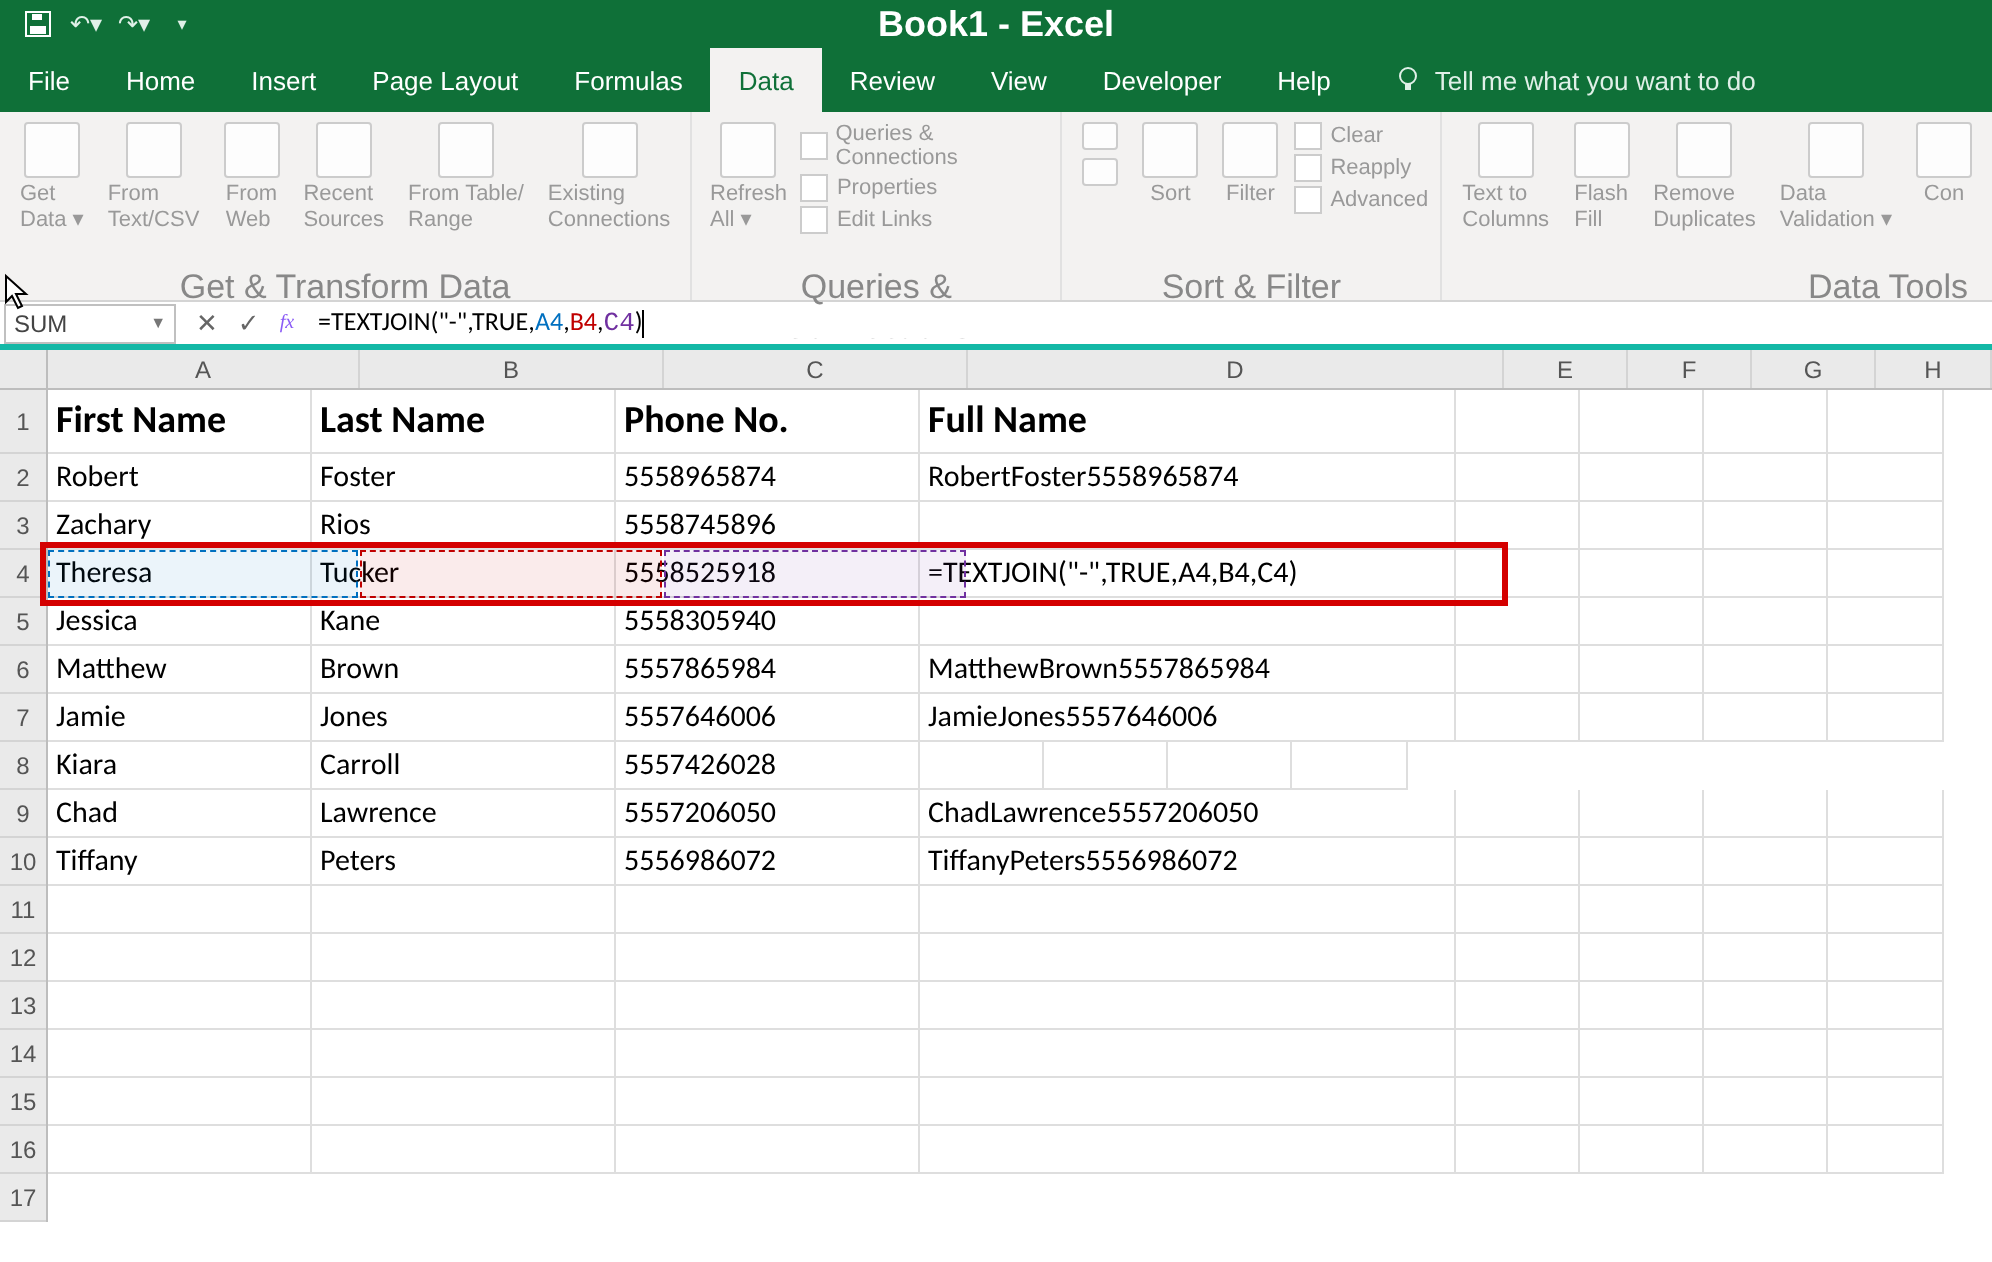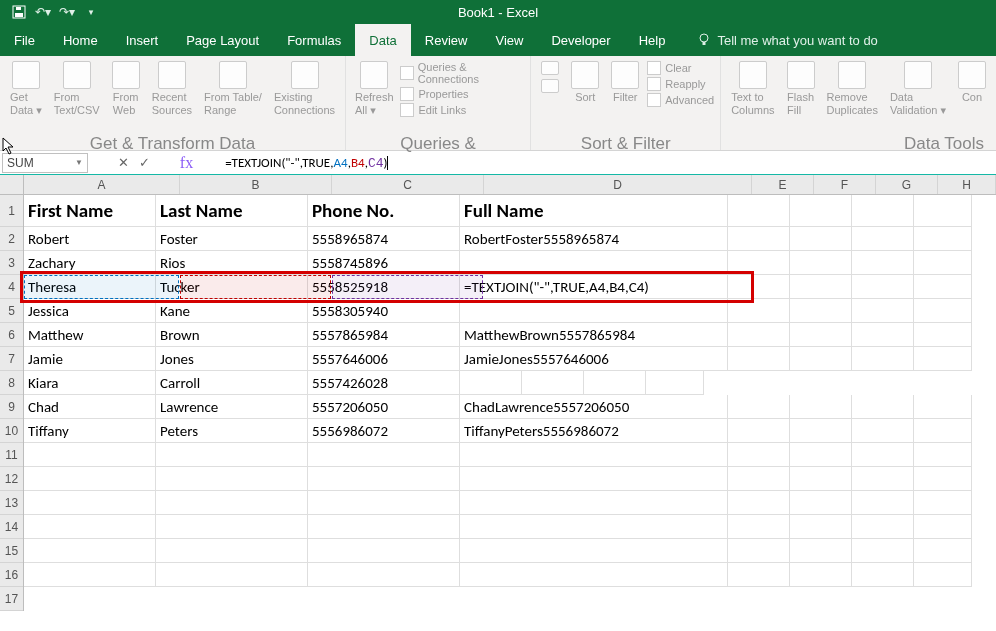--- a/index.html
+++ b/index.html
@@ -1,44 +1,44 @@
 <!DOCTYPE html>
 <html><head>
 <meta charset="utf-8">
 <style>
   * { box-sizing: border-box; }
   html, body { margin: 0; padding: 0; font-family: 'Segoe UI', Tahoma, sans-serif; font-size: 13px; background: #fff; overflow: hidden; width: 996px; height: 631px; }
   
   .titlebar { background: #0f7038; height: 24px; display: flex; align-items: center; color: #fff; position: relative; }
   .qat { display: flex; align-items: center; gap: 6px; padding-left: 10px; }
   .qat-icon { width: 18px; height: 18px; display: flex; align-items: center; justify-content: center; color: #e0f0e8; font-size: 12px; }
-  .title-center { position: absolute; left: 50%; transform: translateX(-50%); font-size: 13px; color: #fff; }
+  .title-center { position: absolute; left: 50%; transform: translateX(-50%); font-size: 18px; color: #fff; font-weight: bold; }
   
   .menubar { background: #0f7038; height: 32px; display: flex; align-items: stretch; }
   .menu-item { padding: 0 14px; color: #fff; font-size: 13px; display: flex; align-items: center; cursor: pointer; }
   .menu-item.active { background: #f3f2f1; color: #0f7038; }
   .tellme { display: flex; align-items: center; gap: 6px; padding-left: 18px; color: #e0f0e8; font-size: 13px; }
   .bulb { width: 14px; height: 14px; display:inline-block; }
   
   .ribbon { background: #f3f2f1; height: 95px; display: flex; border-bottom: 1px solid #d4d4d4; }
   .ribbon-group { display: flex; flex-direction: column; border-right: 1px solid #e1e1e1; padding: 2px 6px 0 6px; }
   .ribbon-group-content { flex: 1; display: flex; align-items: flex-start; gap: 4px; }
   .ribbon-group-label { text-align: center; font-size: 17px; color: #888; padding-bottom: 2px; height: 16px; }
   .ribbon-btn { display: flex; flex-direction: column; align-items: center; justify-content: flex-start; padding: 3px 4px 0 4px; color: #999; font-size: 11px; line-height: 1.2; cursor: pointer; min-width: 36px; }
   .ribbon-btn-icon { width: 28px; height: 28px; border: 1px solid #ccc; border-radius: 2px; background: #fdfdfd; margin-bottom: 2px; position: relative; }
   .ribbon-small-list { display: flex; flex-direction: column; gap: 2px; padding-top: 3px; font-size: 11px; color: #999; }
   .ribbon-small-item { display: flex; align-items: center; gap: 4px; cursor:pointer; }
   .mini-icon { width: 14px; height: 14px; border: 1px solid #ccc; background: #fff; }
   
-  .namebox-row { height: 24px; display: flex; align-items: center; border-bottom: 1px solid #14b8a6; background: #fff; padding-left: 2px; gap: 20px; }
+  .namebox-row { height: 24px; display: flex; align-items: center; border-bottom: 3px solid #14b8a6; background: #fff; padding-left: 2px; }
   .name-box { width: 86px; height: 20px; border: 1px solid #c0c0c0; padding: 0 4px; font-size: 12px; color: #444; display:flex; align-items:center; justify-content:space-between; }
   .nb-dd { font-size: 8px; color: #777; }
   .fx-controls { display: flex; gap: 10px; padding: 0 10px; color: #666; }
   .fx-controls span { cursor:pointer; font-size: 13px; }
-  .fx-label { font-family: 'Times New Roman', serif; font-size: 16px; color: #8b5cf6; padding-right: 8px; cursor:pointer; }
+  .fx-label { font-style: italic; font-family: 'Times New Roman', serif; font-size: 10px; color: #8b5cf6; padding-right: 8px; cursor:pointer; }
   .formula-input { flex: 1; font-size: 13px; font-family: Calibri, sans-serif; padding-left: 4px; background: #fff; }
   .formula-input .ref-a { color: #0070c0; }
   .formula-input .ref-b { color: #c00000; }
   .formula-input .ref-c { color: #7030a0; font-family: Liberation Mono, monospace; }
   .cursor-caret { display: inline-block; width: 1px; height: 14px; background: #000; vertical-align: middle; }
   
   .sheet-area { position: relative; }
   .corner-box { position: absolute; top: 0; left: 0; width: 24px; height: 20px; background: #eaeaea; border-right: 1px solid #bdbdbd; border-bottom: 1px solid #bdbdbd; }
   .col-headers { position: absolute; top: 0; left: 24px; right: 0; height: 20px; display: flex; background: #eaeaea; border-bottom: 1px solid #bdbdbd; }
   .col-h { border-right: 1px solid #d4d4d4; text-align: center; font-size: 12px; color: #555; line-height: 20px; }

